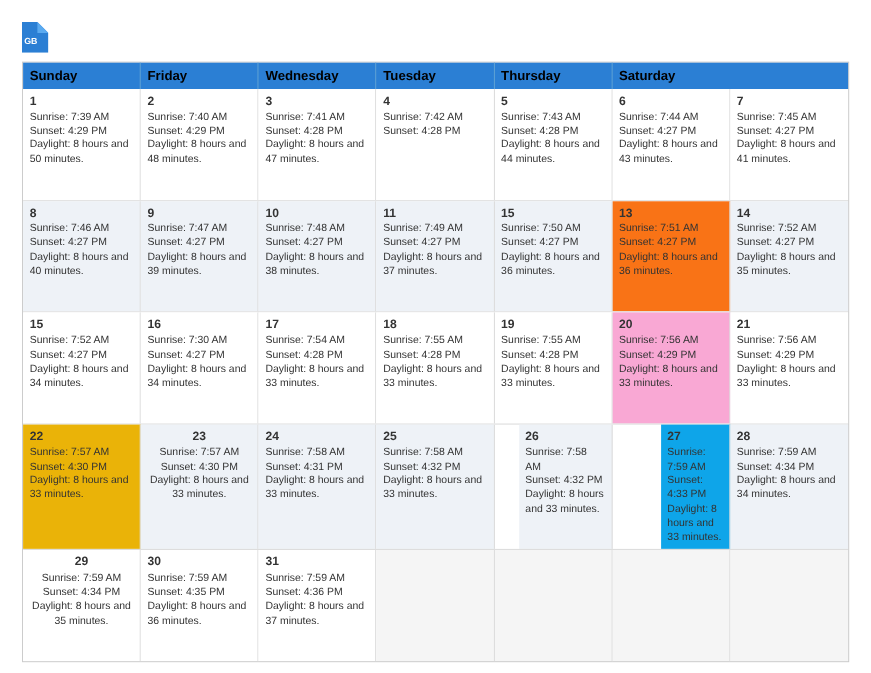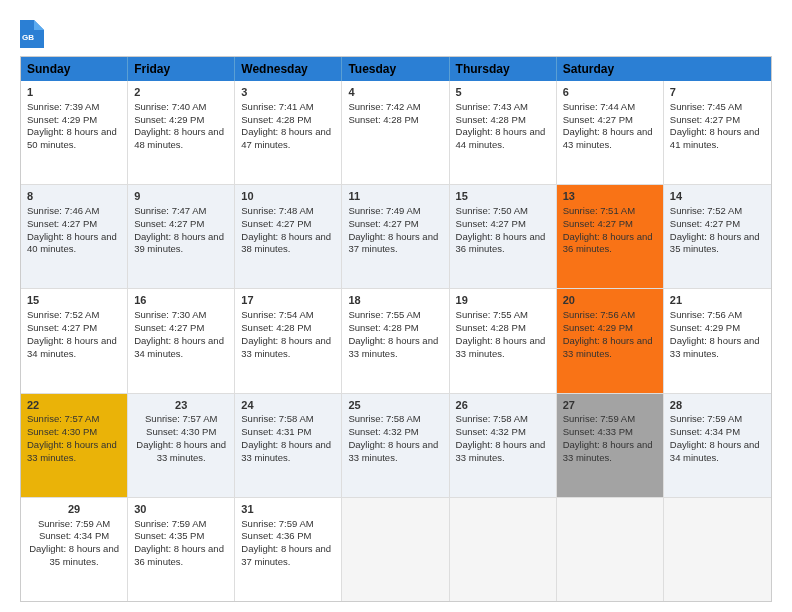--- a/index.html
+++ b/index.html
@@ -175,30 +175,30 @@
           <div class="cal-cell" style="background: rgb(238, 242, 247);"><span class="day-num">15</span><span>Sunrise: 7:50 AM</span><br><span>Sunset: 4:27 PM</span><br><span>Daylight: 8 hours and 36 minutes.</span></div>
           <div class="cal-cell" style="background: #f97316;"><span class="day-num">13</span><span>Sunrise: 7:51 AM</span><br><span>Sunset: 4:27 PM</span><br><span>Daylight: 8 hours and 36 minutes.</span></div>
           <div class="cal-cell" style="background: rgb(238, 242, 247);"><span class="day-num">14</span><span>Sunrise: 7:52 AM</span><br><span>Sunset: 4:27 PM</span><br><span>Daylight: 8 hours and 35 minutes.</span></div>
         </div>
         <div class="cal-row">
           <div class="cal-cell" style="background: rgb(255, 255, 255);"><span class="day-num">15</span><span>Sunrise: 7:52 AM</span><br><span>Sunset: 4:27 PM</span><br><span>Daylight: 8 hours and 34 minutes.</span></div>
           <div class="cal-cell" style="background: rgb(255, 255, 255);"><span class="day-num">16</span><span>Sunrise: 7:30 AM</span><br><span>Sunset: 4:27 PM</span><br><span>Daylight: 8 hours and 34 minutes.</span></div>
           <div class="cal-cell" style="background: rgb(255, 255, 255);"><span class="day-num">17</span><span>Sunrise: 7:54 AM</span><br><span>Sunset: 4:28 PM</span><br><span>Daylight: 8 hours and 33 minutes.</span></div>
           <div class="cal-cell" style="background: rgb(255, 255, 255);"><span class="day-num">18</span><span>Sunrise: 7:55 AM</span><br><span>Sunset: 4:28 PM</span><br><span>Daylight: 8 hours and 33 minutes.</span></div>
           <div class="cal-cell" style="background: rgb(255, 255, 255);"><span class="day-num">19</span><span>Sunrise: 7:55 AM</span><br><span>Sunset: 4:28 PM</span><br><span>Daylight: 8 hours and 33 minutes.</span></div>
-          <div class="cal-cell" style="background: #f97316;"><span class="day-num">20</span><span>Sunrise: 7:56 AM</span><br><span>Sunset: 4:29 PM</span><br><span>Daylight: 8 hours and 33 minutes.</span></div>
+          <div class="cal-cell" style="background: #f9a8d4;"><span class="day-num">20</span><span>Sunrise: 7:56 AM</span><br><span>Sunset: 4:29 PM</span><br><span>Daylight: 8 hours and 33 minutes.</span></div>
           <div class="cal-cell" style="background: rgb(255, 255, 255);"><span class="day-num">21</span><span>Sunrise: 7:56 AM</span><br><span>Sunset: 4:29 PM</span><br><span>Daylight: 8 hours and 33 minutes.</span></div>
         </div>
         <div class="cal-row">
           <div class="cal-cell" style="background: #eab308;"><span class="day-num">22</span><span>Sunrise: 7:57 AM</span><br><span>Sunset: 4:30 PM</span><br><span>Daylight: 8 hours and 33 minutes.</span></div>
           <div class="cal-cell" style="background: rgb(238, 242, 247); text-align: center;"><span class="day-num">23</span><span>Sunrise: 7:57 AM</span><br><span>Sunset: 4:30 PM</span><br><span>Daylight: 8 hours and 33 minutes.</span></div>
           <div class="cal-cell" style="background: rgb(238, 242, 247);"><span class="day-num">24</span><span>Sunrise: 7:58 AM</span><br><span>Sunset: 4:31 PM</span><br><span>Daylight: 8 hours and 33 minutes.</span></div>
           <div class="cal-cell" style="background: rgb(238, 242, 247);"><span class="day-num">25</span><span>Sunrise: 7:58 AM</span><br><span>Sunset: 4:32 PM</span><br><span>Daylight: 8 hours and 33 minutes.</span></div>
-          <div class="cal-cell" style="background: rgb(238, 242, 247);"><span class="day-num">26</span><span>Sunrise: 7:58 AM</span><br><span>Sunset: 4:32 PM</span><br><span>Daylight: 8 hours and 33 minutes.</span></div>
-          <div class="cal-cell" style="background: #a3a3a3;"><span class="day-num">27</span><span>Sunrise: 7:59 AM</span><br><span>Sunset: 4:33 PM</span><br><span>Daylight: 8 hours and 33 minutes.</span></div>
+          <div class="cal-cell" style="background: rgb(238, 242, 247); margin-left: 22px;"><span class="day-num">26</span><span>Sunrise: 7:58 AM</span><br><span>Sunset: 4:32 PM</span><br><span>Daylight: 8 hours and 33 minutes.</span></div>
+          <div class="cal-cell" style="background: #0ea5e9; margin-left: 44px;"><span class="day-num">27</span><span>Sunrise: 7:59 AM</span><br><span>Sunset: 4:33 PM</span><br><span>Daylight: 8 hours and 33 minutes.</span></div>
           <div class="cal-cell" style="background: rgb(238, 242, 247);"><span class="day-num">28</span><span>Sunrise: 7:59 AM</span><br><span>Sunset: 4:34 PM</span><br><span>Daylight: 8 hours and 34 minutes.</span></div>
         </div>
         <div class="cal-row">
           <div class="cal-cell" style="background: rgb(255, 255, 255); text-align: center;"><span class="day-num">29</span><span>Sunrise: 7:59 AM</span><br><span>Sunset: 4:34 PM</span><br><span>Daylight: 8 hours and 35 minutes.</span></div>
           <div class="cal-cell" style="background: rgb(255, 255, 255);"><span class="day-num">30</span><span>Sunrise: 7:59 AM</span><br><span>Sunset: 4:35 PM</span><br><span>Daylight: 8 hours and 36 minutes.</span></div>
           <div class="cal-cell" style="background: rgb(255, 255, 255);"><span class="day-num">31</span><span>Sunrise: 7:59 AM</span><br><span>Sunset: 4:36 PM</span><br><span>Daylight: 8 hours and 37 minutes.</span></div>
           <div class="cal-cell empty"></div>
           <div class="cal-cell empty"></div>
           <div class="cal-cell empty"></div>
           <div class="cal-cell empty"></div>

